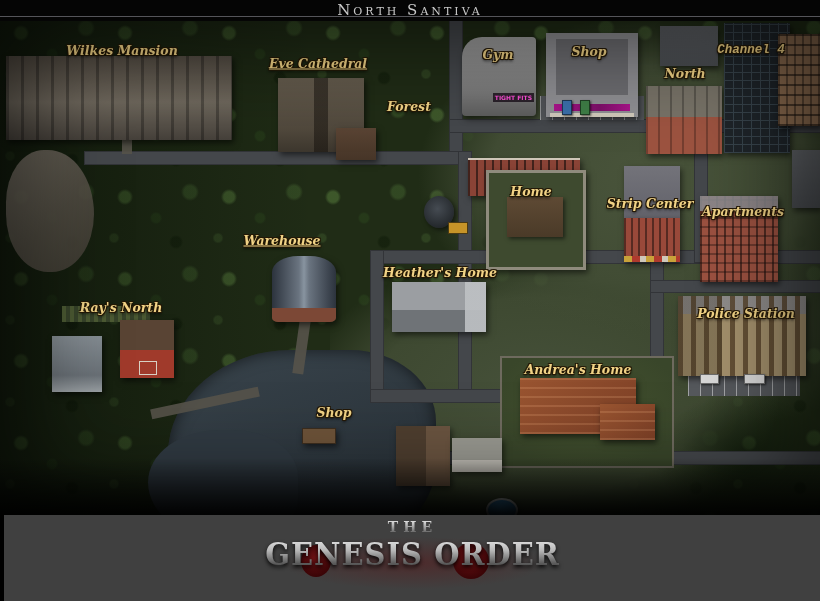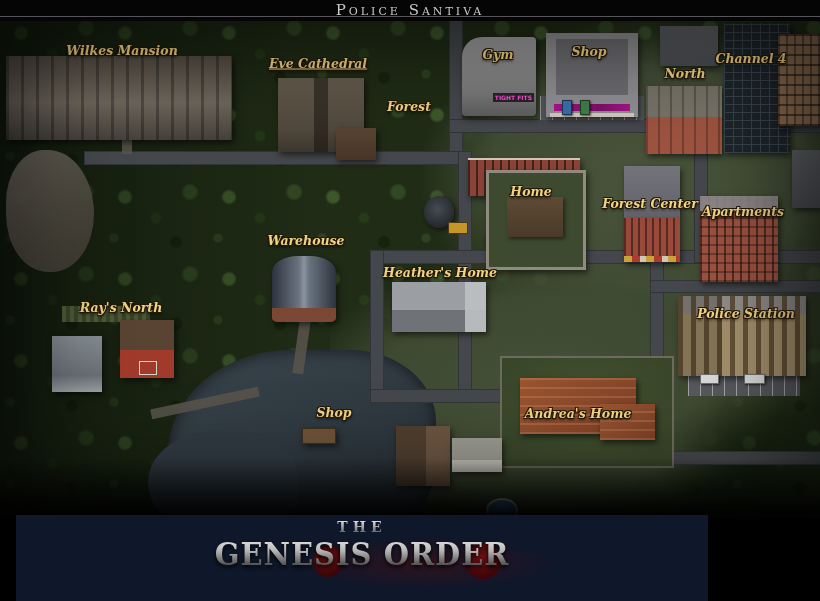--- a/index.html
+++ b/index.html
@@ -119,21 +119,21 @@
   .map-label{position:absolute;transform:translate(-50%,-50%);white-space:nowrap;pointer-events:auto;
     font-family:"DejaVu Serif",serif;font-style:italic;font-weight:bold;font-size:12.5px;
     color:#f1d386;
     text-shadow:-1px -1px 0 #241806,1px -1px 0 #241806,-1px 1px 0 #241806,1px 1px 0 #241806,0 2px 3px rgba(0,0,0,.9);}
   
   .vignette{position:absolute;left:0;top:16px;width:820px;height:502px;z-index:45;pointer-events:none;
     box-shadow:inset 0 0 90px 28px rgba(0,0,0,.55);}
   .bottom-fade{position:absolute;left:0;top:458px;width:820px;height:60px;z-index:46;pointer-events:none;
     background:linear-gradient(180deg, rgba(0,0,0,0), rgba(0,0,0,.92) 92%);}
   
-  .footer{position:absolute;left:16px;top:515px;width:692px;height:86px;background:#0f172a;z-index:60;}
+  .footer{position:absolute;left:4px;top:515px;width:817px;height:86px;background:#404040;z-index:60;}
   .logo-glow{position:absolute;left:280px;top:22px;width:260px;height:52px;
     background:radial-gradient(ellipse at 50% 50%, rgba(96,12,14,.4), rgba(96,12,14,0) 72%);}
   .red-orb{position:absolute;border-radius:50%;
     background:radial-gradient(circle at 45% 40%, #6b1114, #390406 75%);}
   .orb-g{left:297px;top:30px;width:30px;height:32px;}
   .orb-o{left:449px;top:28px;width:36px;height:36px;}
   .logo-the{position:absolute;left:0;top:4px;width:100%;text-align:center;
     font-size:14px;letter-spacing:5px;text-transform:uppercase;font-weight:bold;
     background:linear-gradient(180deg,#f0f0f0,#9a9a9a 55%,#4a4a4a);
     -webkit-background-clip:text;background-clip:text;color:transparent;}
@@ -226,39 +226,39 @@
     <div class="car" style="left:580px;top:100px;width:8px;height:13px;background:#3e7d46"></div>
     <div class="car" style="left:700px;top:374px;width:17px;height:8px;background:#d8d8d8"></div>
     <div class="car" style="left:744px;top:374px;width:19px;height:8px;background:#d8d8d8"></div>
 
     <div id="labels">
         <div class="map-label" style="left: 122px; top: 50px;">Wilkes Mansion</div>
         <div class="map-label" style="left: 318px; top: 63px; text-decoration: underline;">Eve Cathedral</div>
         <div class="map-label" style="left: 409px; top: 106px;">Forest</div>
         <div class="map-label" style="left: 498px; top: 54px;">Gym</div>
         <div class="map-label" style="left: 589px; top: 51px;">Shop</div>
-        <div class="map-label" style="left: 751px; top: 58px;">Channel 4</div>
+        <div class="map-label" style="left: 751px; top: 50px; font-family: Liberation Mono, monospace;">Channel 4</div>
         <div class="map-label" style="left: 685px; top: 73px;">North</div>
         <div class="map-label" style="left: 531px; top: 191px;">Home</div>
-        <div class="map-label" style="left: 650px; top: 203px;">Forest Center</div>
+        <div class="map-label" style="left: 650px; top: 203px;">Strip Center</div>
         <div class="map-label" style="left: 743px; top: 211px;">Apartments</div>
-        <div class="map-label" style="left: 306px; top: 240px;">Warehouse</div>
+        <div class="map-label" style="left: 282px; top: 240px; text-decoration: underline;">Warehouse</div>
         <div class="map-label" style="left: 440px; top: 272px;">Heather's Home</div>
         <div class="map-label" style="left: 121px; top: 307px;">Ray's North</div>
         <div class="map-label" style="left: 746px; top: 313px;">Police Station</div>
-        <div class="map-label" style="left: 578px; top: 369px; margin-top: 44px;">Andrea's Home</div>
+        <div class="map-label" style="left: 578px; top: 369px;">Andrea's Home</div>
         <div class="map-label" style="left: 334px; top: 412px;">Shop</div>
       </div>
 
     <div class="vignette"></div>
     <div class="bottom-fade"></div>
   </div>
 
   <div class="titlebar">
-    <div class="title">Police Santiva</div>
+    <div class="title">North Santiva</div>
     <div class="title-line"></div>
   </div>
 
   <div class="footer">
     <div class="logo-glow"></div>
     <div class="red-orb orb-g"></div>
     <div class="red-orb orb-o"></div>
     <div class="logo-the">The</div>
     <div class="logo-main">Genesis Order</div>
   </div>

